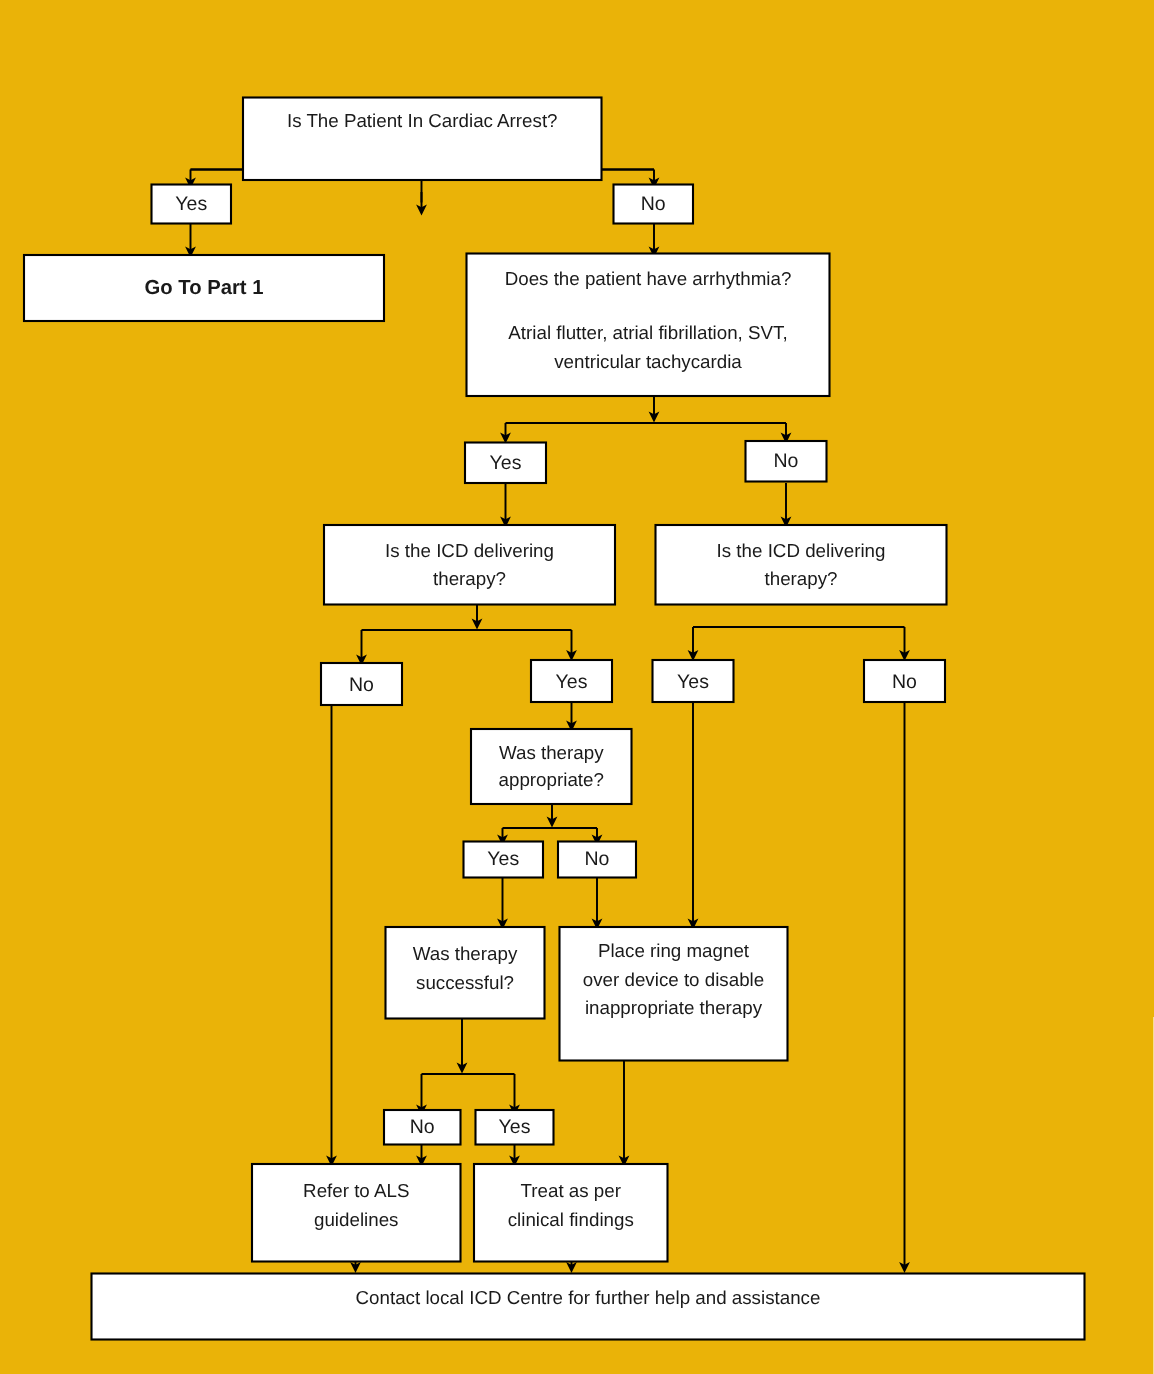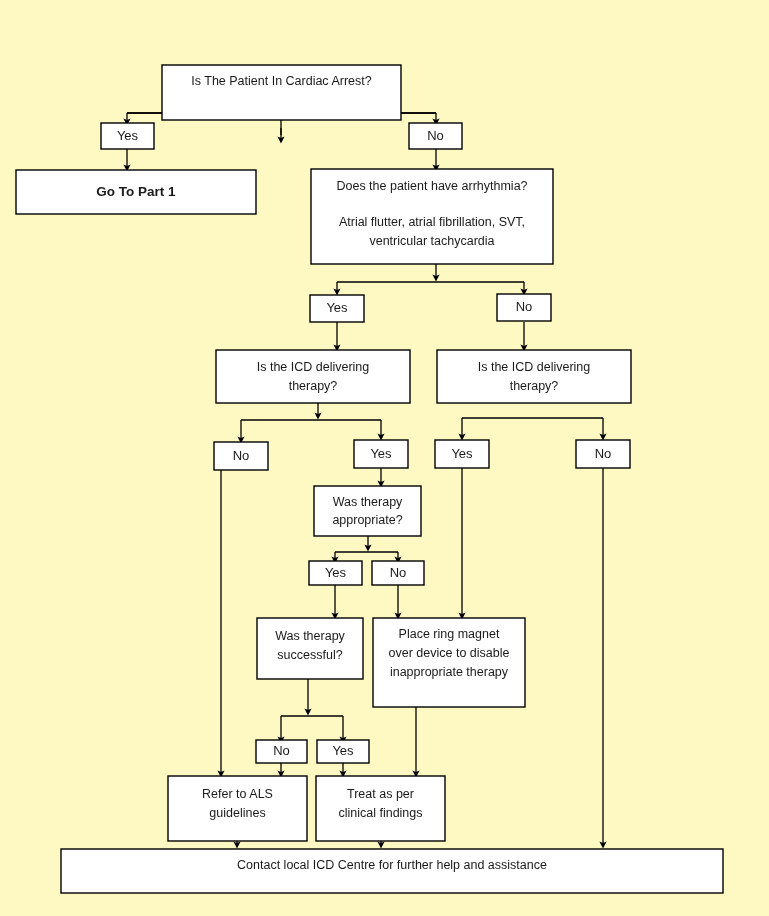--- a/index.html
+++ b/index.html
@@ -1,17 +1,17 @@
 <!DOCTYPE html>
 <html><head>
 <meta charset="utf-8">
 <style>
   html,body{margin:0;padding:0;background:#ffffff;}
   body{font-family:"Liberation Sans", sans-serif;}
-  #stage{position:relative;width:769px;height:916px;background:#fef9c3;overflow:hidden;}
+  #stage{position:relative;width:769px;height:916px;background:#eab308;overflow:hidden;}
   #flow{position:absolute;left:0;top:0;width:769px;height:916px;}
   .node rect{fill:#ffffff;stroke:#000000;stroke-width:1.4;}
   .node text{fill:#1a1a1a;font-family:"Liberation Sans", sans-serif;font-size:12.5px;text-anchor:middle;dominant-baseline:middle;}
   .node.small text{font-size:13px;}
   .node.bold text{font-weight:bold;font-size:13.5px;}
   .edge{stroke:#000000;stroke-width:1.3;fill:none;}
   .arrowhead{fill:#000000;stroke:none;}
 </style>
 </head>
 <body>

